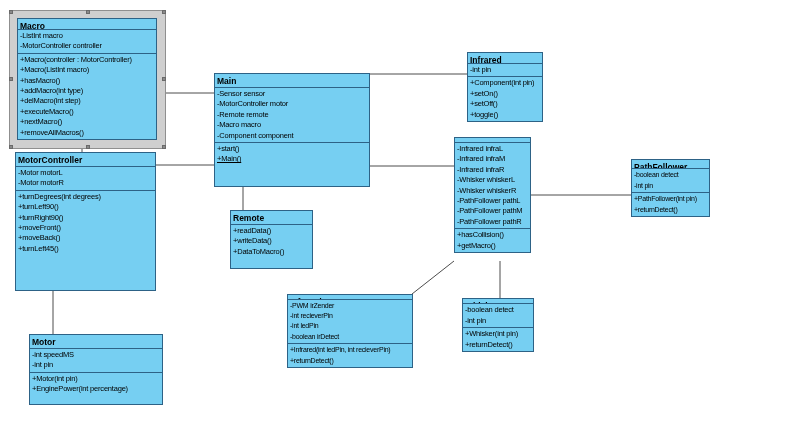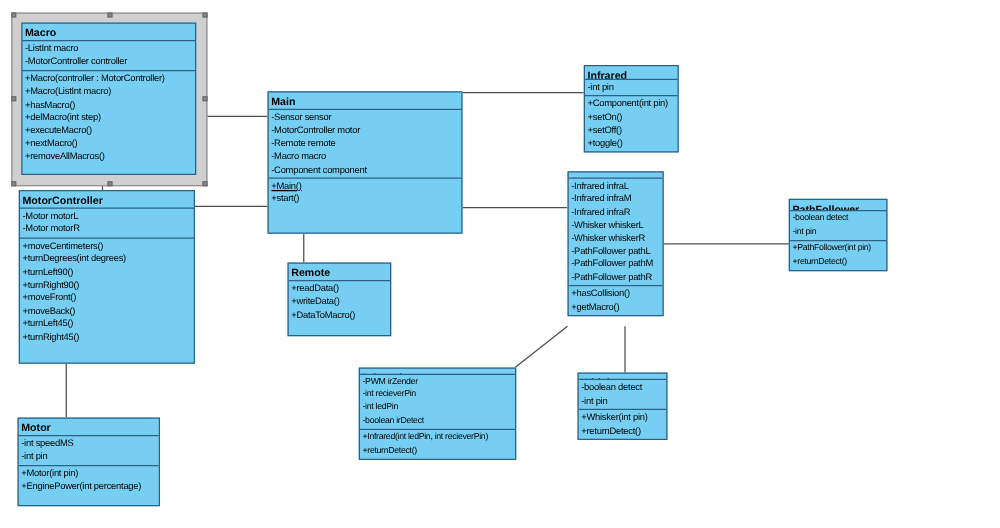--- a/index.html
+++ b/index.html
@@ -63,46 +63,45 @@
   <div class="cls" style="left:17px;top:18px;width:140px;height:122px">
     <div class="cls-title">Macro</div>
     <div class="cls-attrs">
         <div class="member">-ListInt macro</div>
         <div class="member">-MotorController controller</div>
       </div>
     <div class="cls-methods">
         <div class="member">+Macro(controller : MotorController)</div>
         <div class="member">+Macro(ListInt macro)</div>
         <div class="member">+hasMacro()</div>
+        <div class="member">+addMacro(int type)</div>
         <div class="member">+delMacro(int step)</div>
         <div class="member">+executeMacro()</div>
         <div class="member">+nextMacro()</div>
         <div class="member">+removeAllMacros()</div>
       </div>
   </div>
 
   <div class="cls" style="left:15px;top:152px;width:141px;height:139px">
     <div class="cls-title">MotorController</div>
     <div class="cls-attrs">
         <div class="member">-Motor motorL</div>
         <div class="member">-Motor motorR</div>
       </div>
     <div class="cls-methods">
-        <div class="member">+moveCentimeters()</div>
         <div class="member">+turnDegrees(int degrees)</div>
         <div class="member">+turnLeft90()</div>
         <div class="member">+turnRight90()</div>
         <div class="member">+moveFront()</div>
         <div class="member">+moveBack()</div>
         <div class="member">+turnLeft45()</div>
-        <div class="member">+turnRight45()</div>
-      </div>
-  </div>
-
-  <div class="cls" style="left:14px;top:334px;width:114px;height:71px">
+      </div>
+  </div>
+
+  <div class="cls" style="left:29px;top:334px;width:134px;height:71px">
     <div class="cls-title">Motor</div>
     <div class="cls-attrs">
         <div class="member">-int speedMS</div>
         <div class="member">-int pin</div>
       </div>
     <div class="cls-methods">
         <div class="member">+Motor(int pin)</div>
         <div class="member">+EnginePower(int percentage)</div>
       </div>
   </div>
@@ -110,22 +109,22 @@
   <div class="cls" style="left:214px;top:73px;width:156px;height:114px">
     <div class="cls-title">Main</div>
     <div class="cls-attrs">
         <div class="member">-Sensor sensor</div>
         <div class="member">-MotorController motor</div>
         <div class="member">-Remote remote</div>
         <div class="member">-Macro macro</div>
         <div class="member">-Component component</div>
       </div>
     <div class="cls-methods">
+        <div class="member">+start()</div>
         <div class="member u">+Main()</div>
-        <div class="member">+start()</div>
       </div>
   </div>
 
   <div class="cls" style="left:230px;top:210px;width:83px;height:59px">
     <div class="cls-title">Remote</div>
 
     <div class="cls-methods">
         <div class="member">+readData()</div>
         <div class="member">+writeData()</div>
         <div class="member">+DataToMacro()</div>

